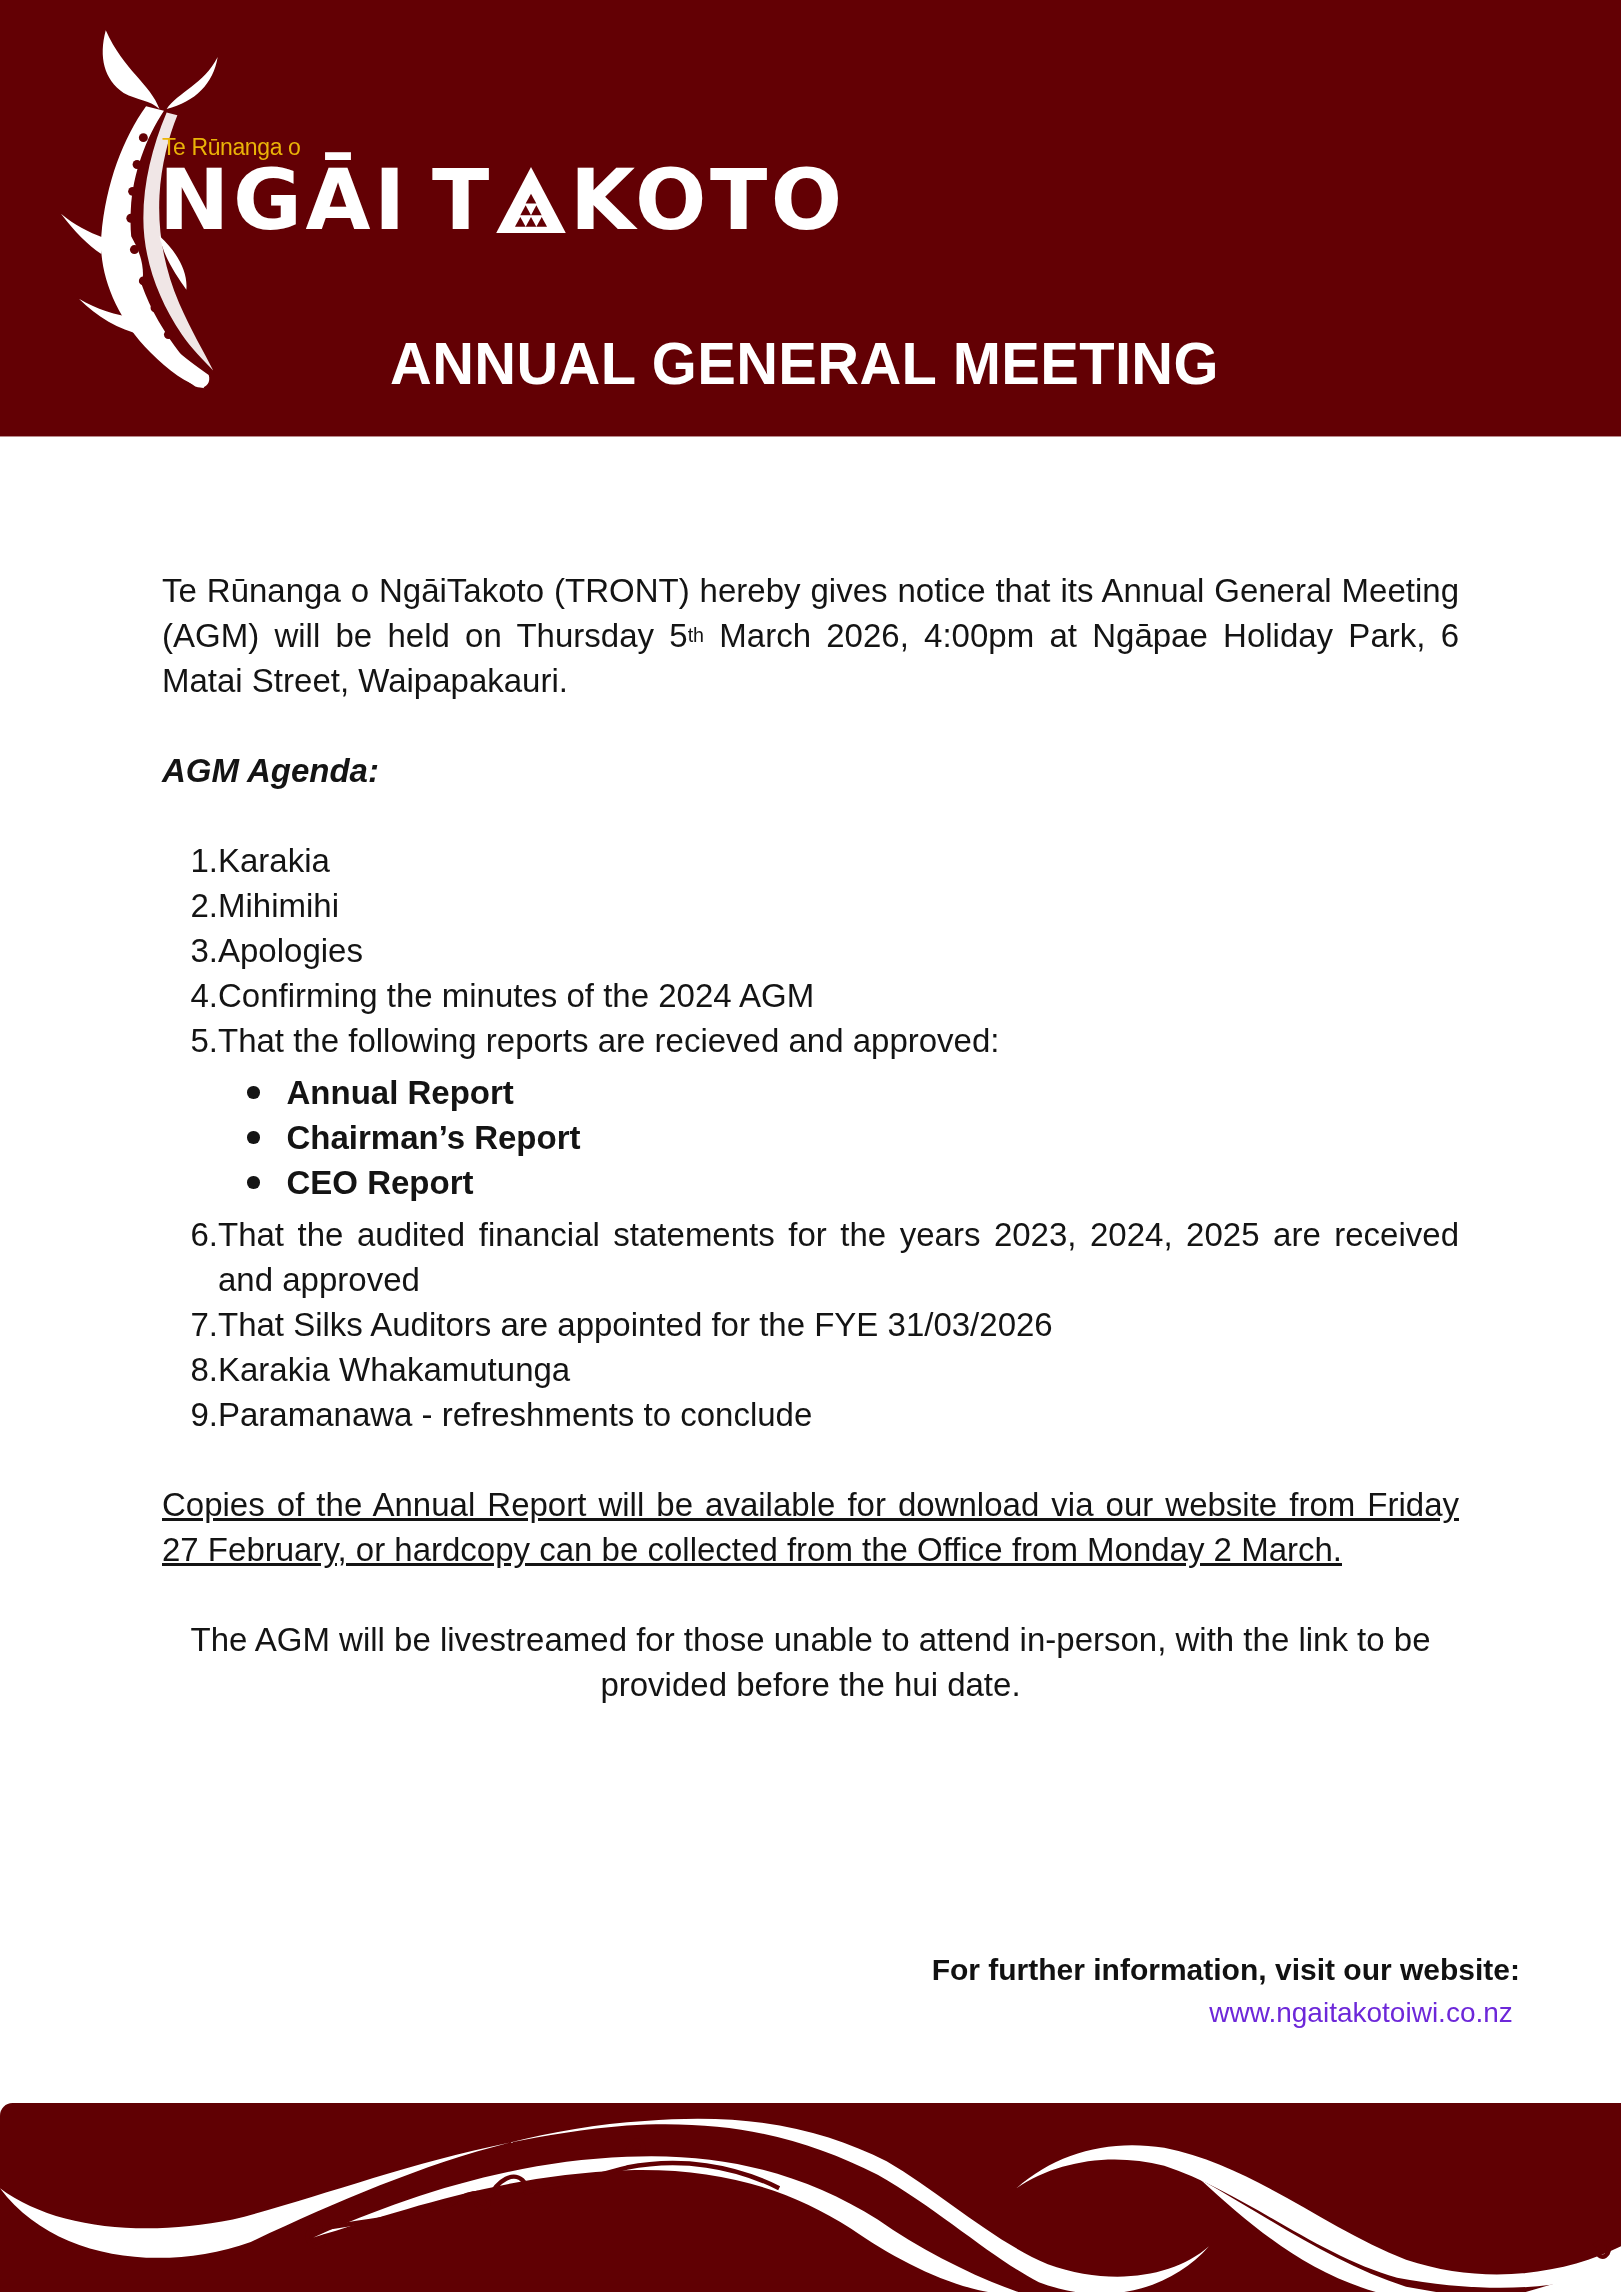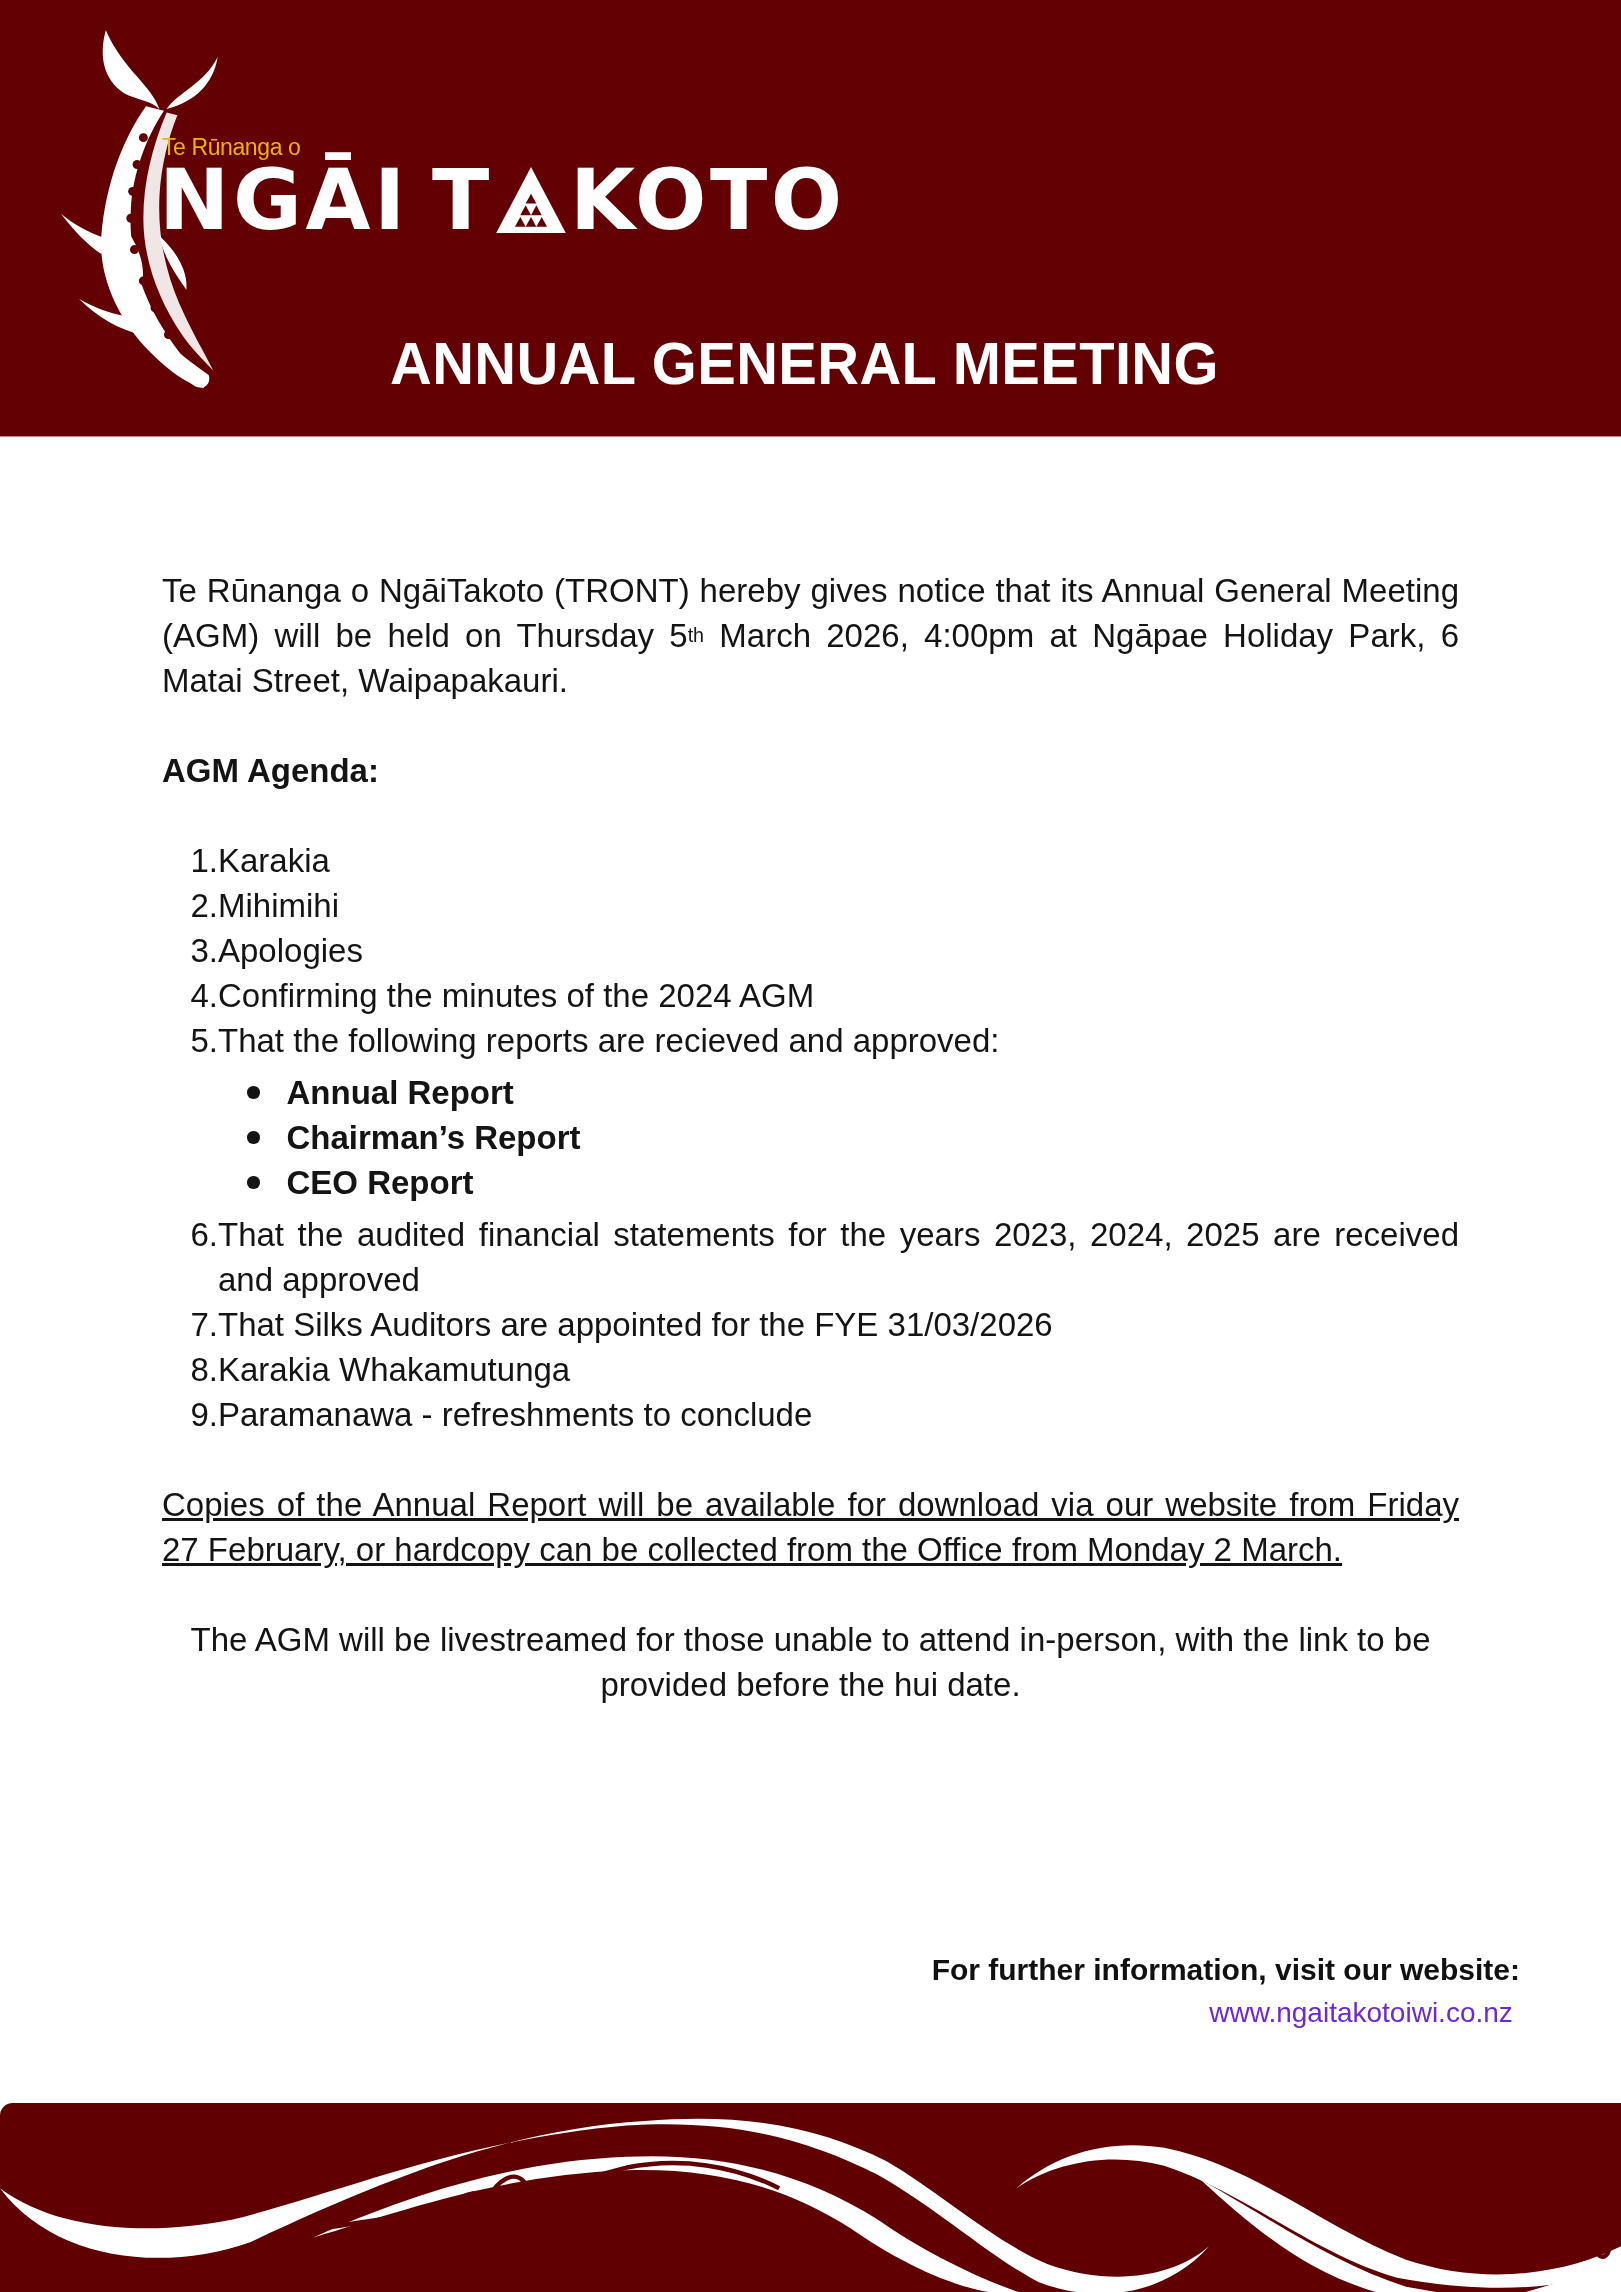--- a/index.html
+++ b/index.html
@@ -37,21 +37,21 @@
 
     
     .content {
       position: absolute; left: 162px; top: 568px; width: 1297px;
       font-family: "Liberation Sans", "DejaVu Sans", sans-serif;
       font-size: 33px; line-height: 45px; color: #141414;
     }
     .para { text-align: justify; }
     .para .bold { font-weight: normal; }
     .para sup { font-size: 19.7px; line-height: 0; position: relative; top: -5.4px; vertical-align: baseline; }
-    .agenda-title { font-weight: bold; margin-top: 45px; }
+    .agenda-title { font-weight: bold; margin-top: 45px; font-style: italic; }
     .agenda { list-style: none; margin-top: 45px; }
     .agenda li { display: flex; align-items: flex-start; }
     .agenda .num { width: 56px; text-align: right; flex-shrink: 0; }
     .agenda .txt { flex: 1; text-align: justify; }
     .agenda .txt.nojust { text-align: left; }
     .bullets { list-style: none; margin: 7.2px 0 7.2px 0; font-weight: bold; }
     .bullets li { display: flex; align-items: center; height: 45px; }
     .bullets .dot { width: 12.5px; height: 12.5px; border-radius: 50%; background: #141414; margin-left: 85px; margin-right: 27px; flex-shrink: 0; }
     .para2 { margin-top: 45px; text-align: justify; text-decoration: underline; }
     .para3 { margin-top: 45px; text-align: center; }

